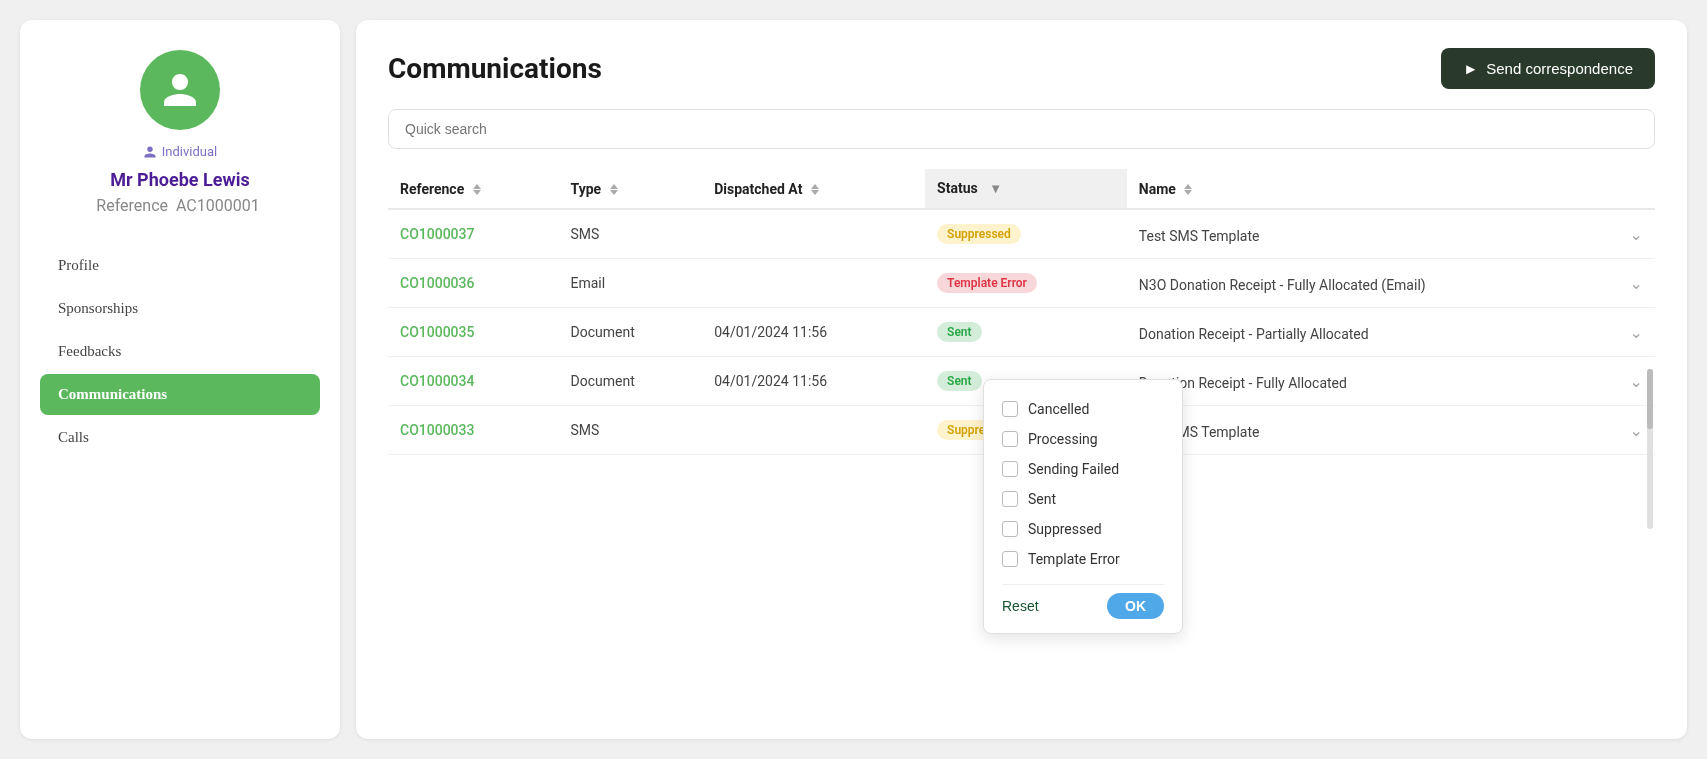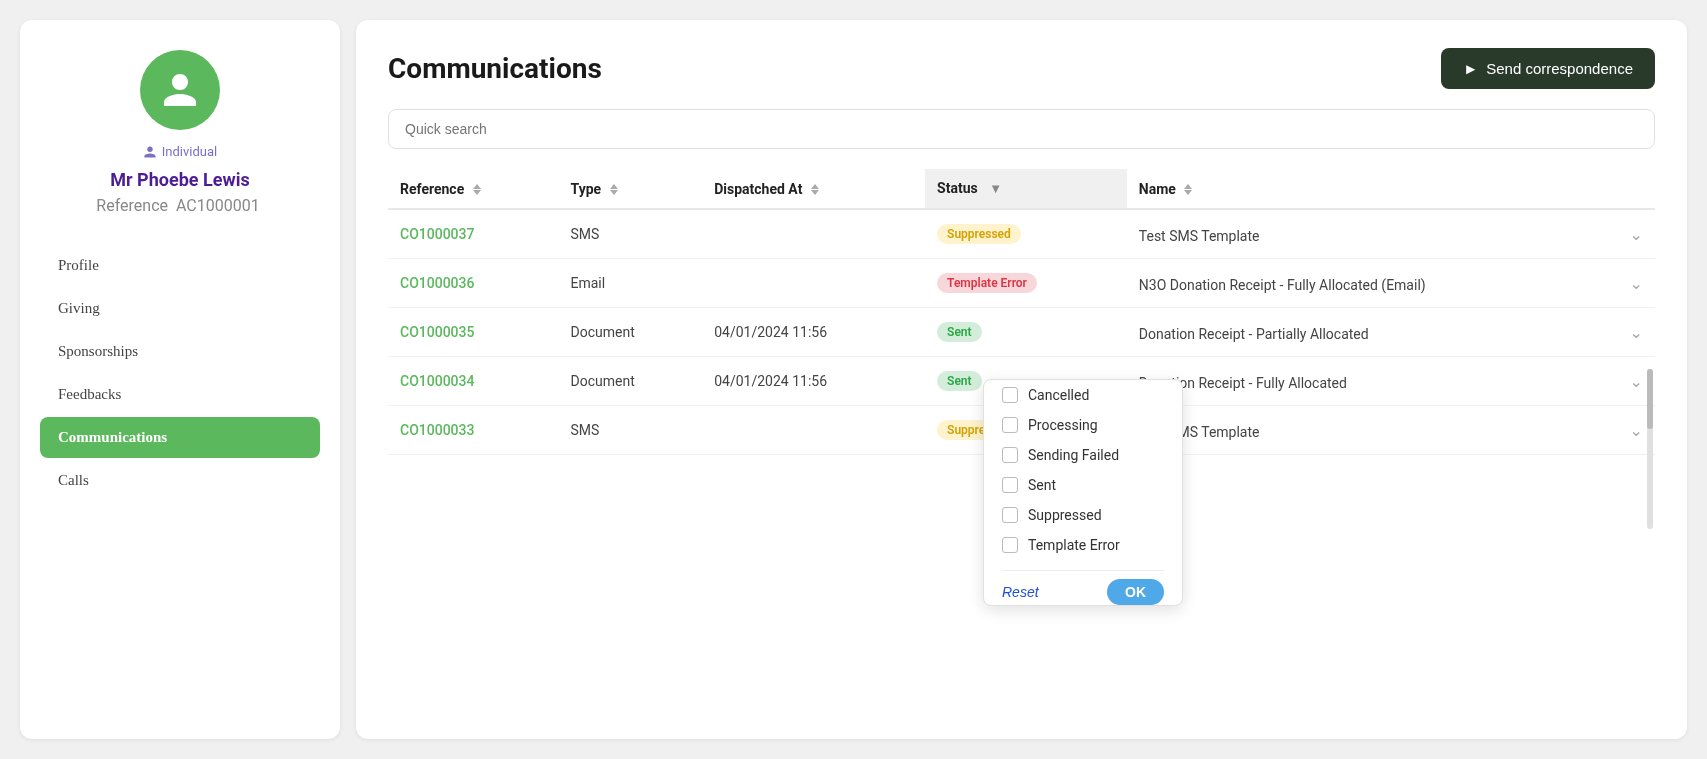--- a/index.html
+++ b/index.html
@@ -245,21 +245,21 @@
 
     
     .filter-dropdown {
       position: absolute;
       top: 210px;
       left: 595px;
       background: white;
       border: 1px solid #e0e0e0;
       border-radius: 8px;
       box-shadow: 0 4px 16px rgba(0,0,0,0.12);
-      padding: 0 18px;
+      padding: 14px 18px;
       z-index: 100;
       min-width: 200px;
     }
     .filter-dropdown-item {
       display: flex;
       align-items: center;
       gap: 10px;
       padding: 7px 0;
       font-size: 14px;
       color: #333;
@@ -277,24 +277,23 @@
       display: flex;
       align-items: center;
       justify-content: space-between;
       margin-top: 10px;
       padding-top: 8px;
       border-top: 1px solid #eee;
     }
     .reset-btn {
       background: none;
       border: none;
-      color: #1d4ed8;
+      color: #14532d;
       font-size: 14px;
       cursor: pointer;
-      font-style: italic;
     }
     .ok-btn {
       background: #4fa8e8;
       color: white;
       border: none;
       border-radius: 13px;
       padding: 5px 18px;
       font-size: 14px;
       cursor: pointer;
       font-weight: 600;
@@ -333,21 +332,20 @@
     <span>Individual</span>
   </div>
   <div class="person-name">Mr Phoebe Lewis</div>
   <div class="person-ref">
     <span>Reference</span>
     <span>AC1000001</span>
   </div>
   <ul class="nav-list">
 
   <li class="nav-item">Profile</li>
-      <li class="nav-item">Giving</li>
       <li class="nav-item">Sponsorships</li>
       <li class="nav-item">Feedbacks</li>
       <li class="nav-item active">Communications</li>
       <li class="nav-item">Calls</li>
     </ul>
 </div>
 
 <div class="main">
   <div class="main-inner">
     <div class="main-header">

